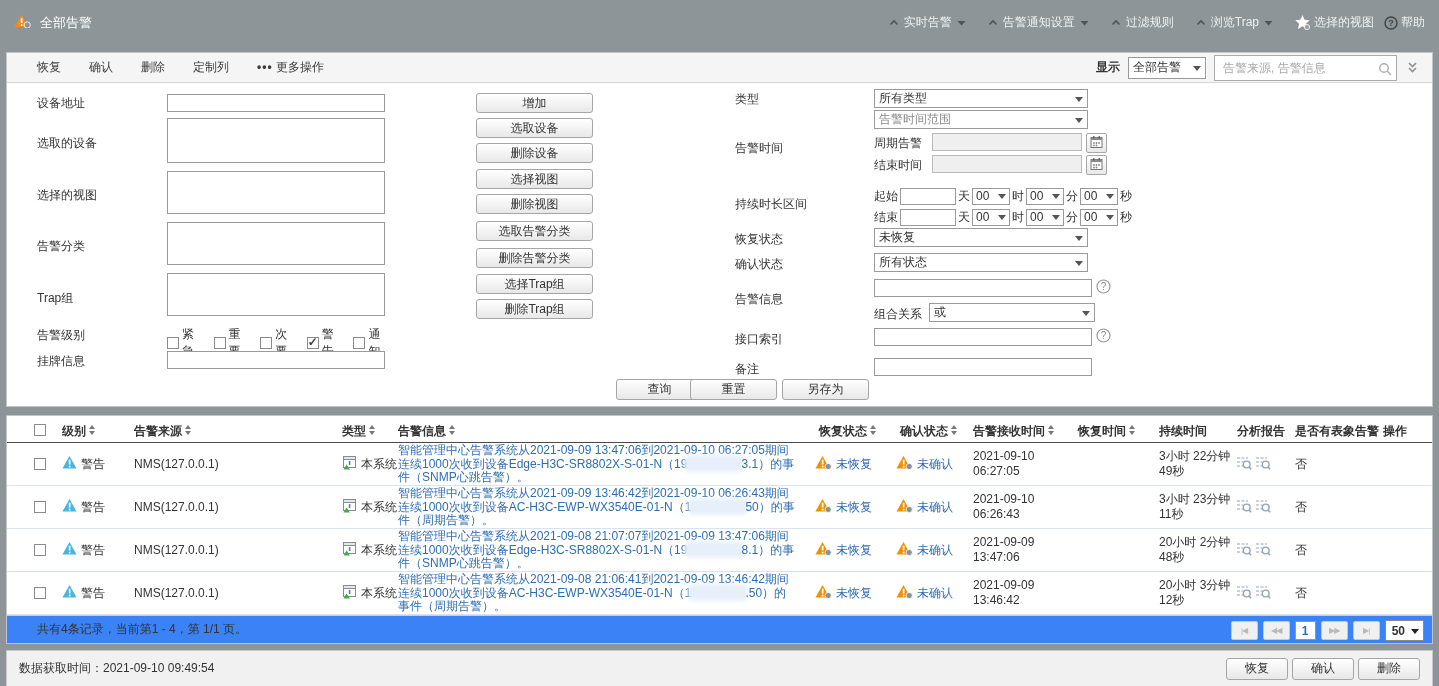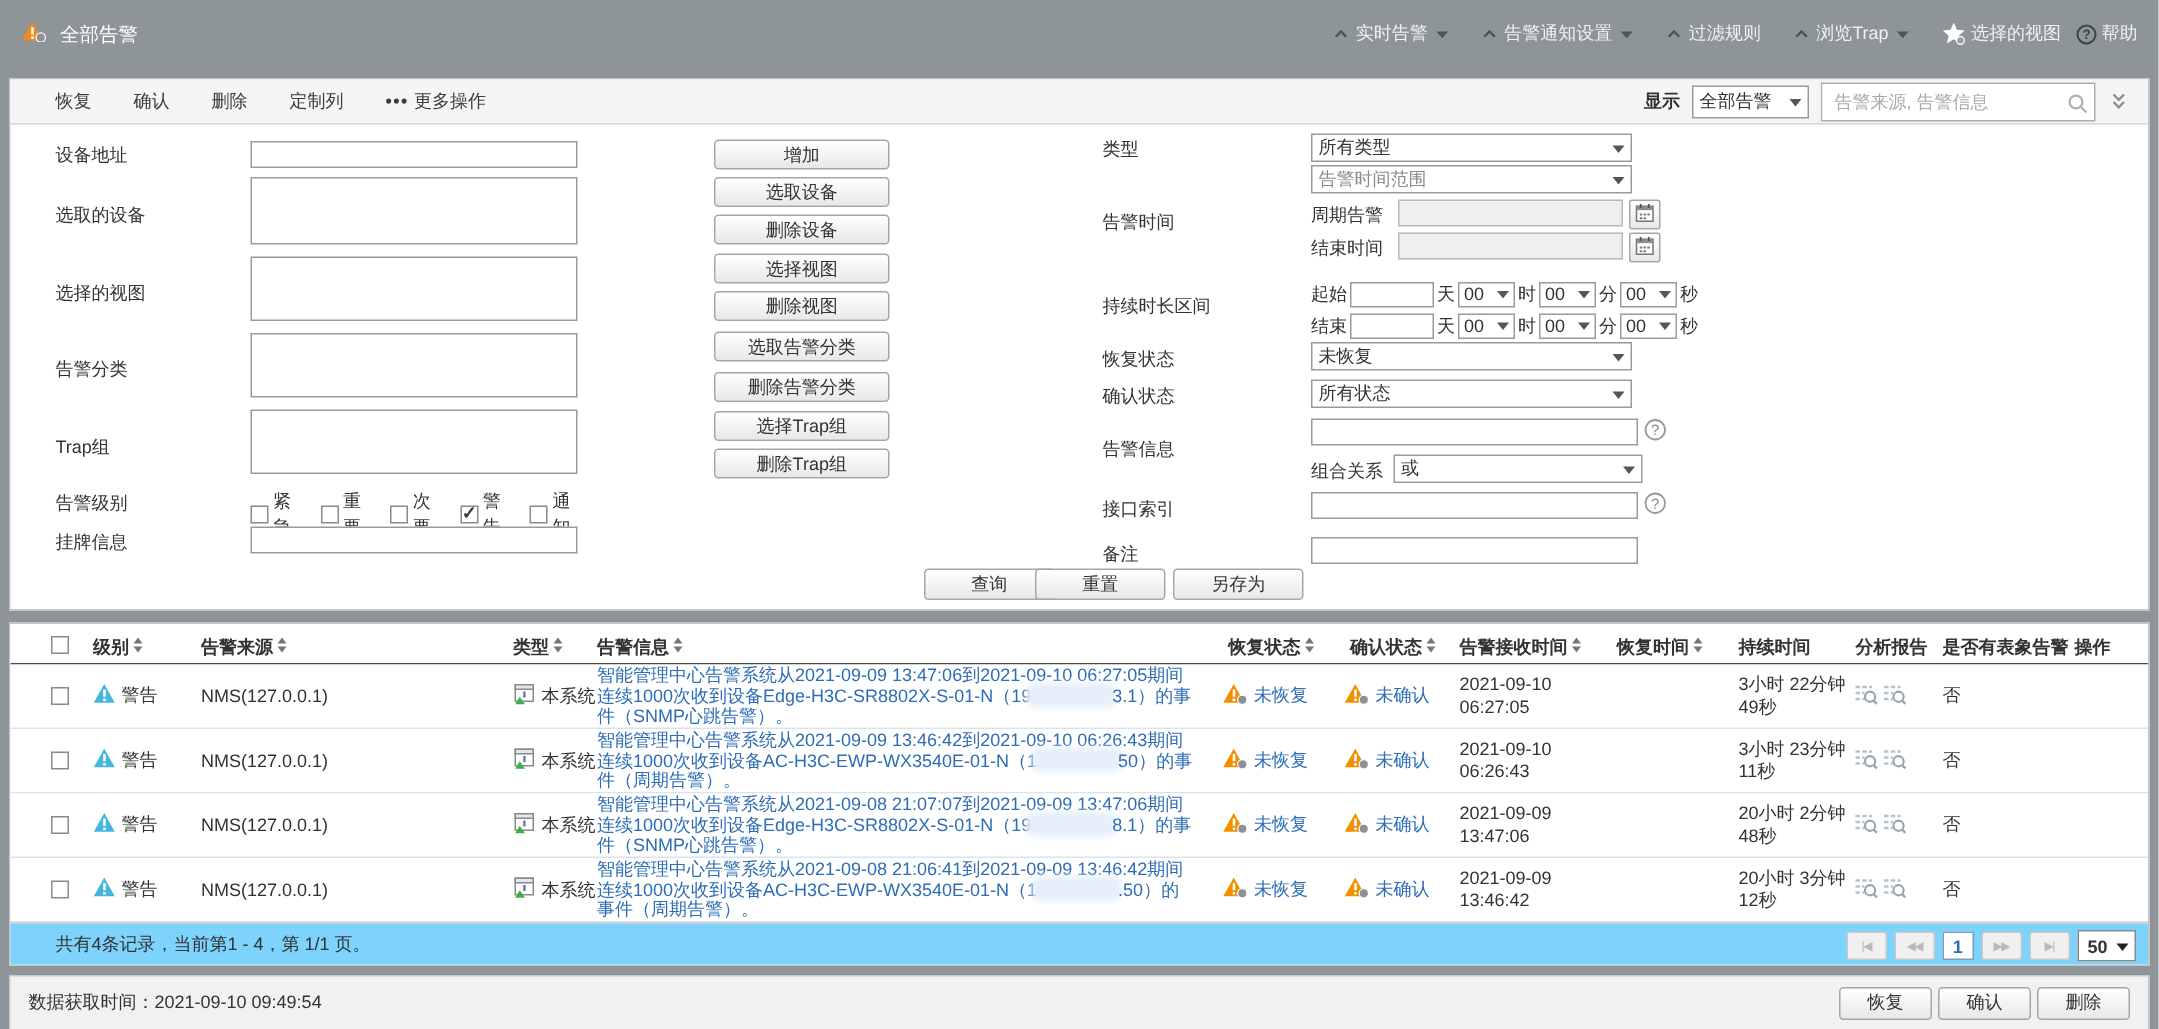--- a/index.html
+++ b/index.html
@@ -64,21 +64,21 @@
   .sort .su { border-bottom:4px solid #777; }
   .sort .sd { border-top:4px solid #777; }
   .trow { position:relative; height:43px; border-bottom:1px solid #d9e3ee; background:#fff; }
   .cell { position:absolute; top:50%; transform:translateY(-50%); display:flex; align-items:center; gap:4px; white-space:nowrap; }
   .cell.c-msg { top:1px; transform:none; display:block; white-space:normal; width:399px; line-height:13.5px; }
   .cell.c-rtime, .cell.c-dur { display:block; white-space:normal; line-height:15px; }
   a.link { color:#2e6db4; text-decoration:none; cursor:pointer; }
   .redact { display:inline-block; width:54px; height:11px; background:#e7f0fa; box-shadow:0 0 4px 3px #e7f0fa; border-radius:2px; vertical-align:-1px; }
 
   
-  .recbar { position:relative; height:28px; background:#7dd3fc; border-top:1px solid #cfcfcf; display:flex; align-items:center; padding:0 10px 0 30px; }
+  .recbar { position:relative; height:28px; background:#3b82f6; border-top:1px solid #cfcfcf; display:flex; align-items:center; padding:0 10px 0 30px; }
   .pager { position:absolute; right:8px; top:4px; display:flex; align-items:center; gap:5px; }
   .pgbtn { width:27px; height:19px; border:1px solid #c9c9c9; background:#f0f0f0; color:#b9b9b9; font-size:8px; display:flex; align-items:center; justify-content:center; border-radius:2px; letter-spacing:-1px; }
   .pgcur { width:21px; height:19px; border:1px solid #7a9cc4; background:#fff; color:#2e6db4; font-weight:bold; display:flex; align-items:center; justify-content:center; cursor:pointer; }
   .psize { position:relative; height:21px; border:1px solid #8a8a8a; background:#fff; display:flex; align-items:center; font-weight:bold; padding:0 18px 0 6px; cursor:pointer; }
   .psize .sarr { border-top-color:#222; }
 
   
   .bottombar { margin-top:6px; height:37px; background:#f1f1f1; border:1px solid #c9c9c9; display:flex; align-items:center; justify-content:space-between; padding:0 12px; }
   .bb-btns { display:flex; gap:4px; }
   .bb-btns .gbtn { width:62px; height:22px; }

